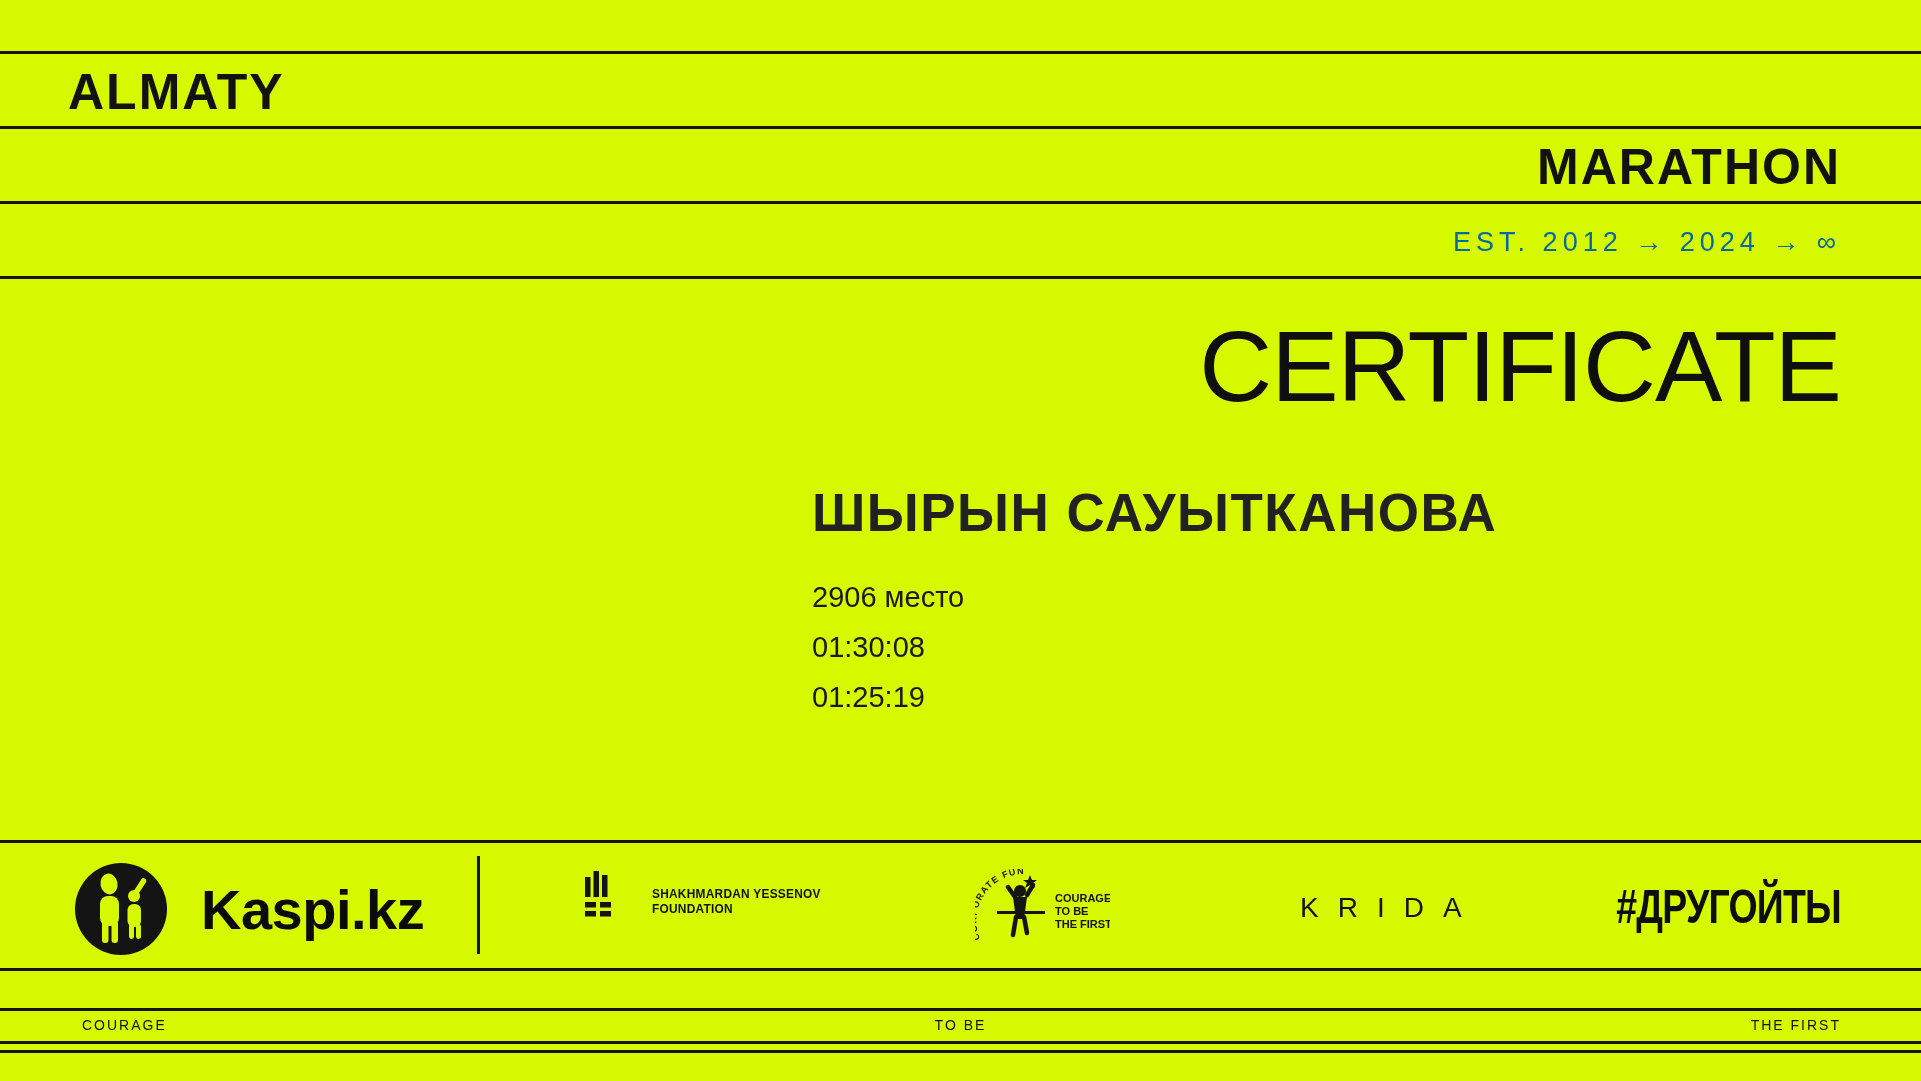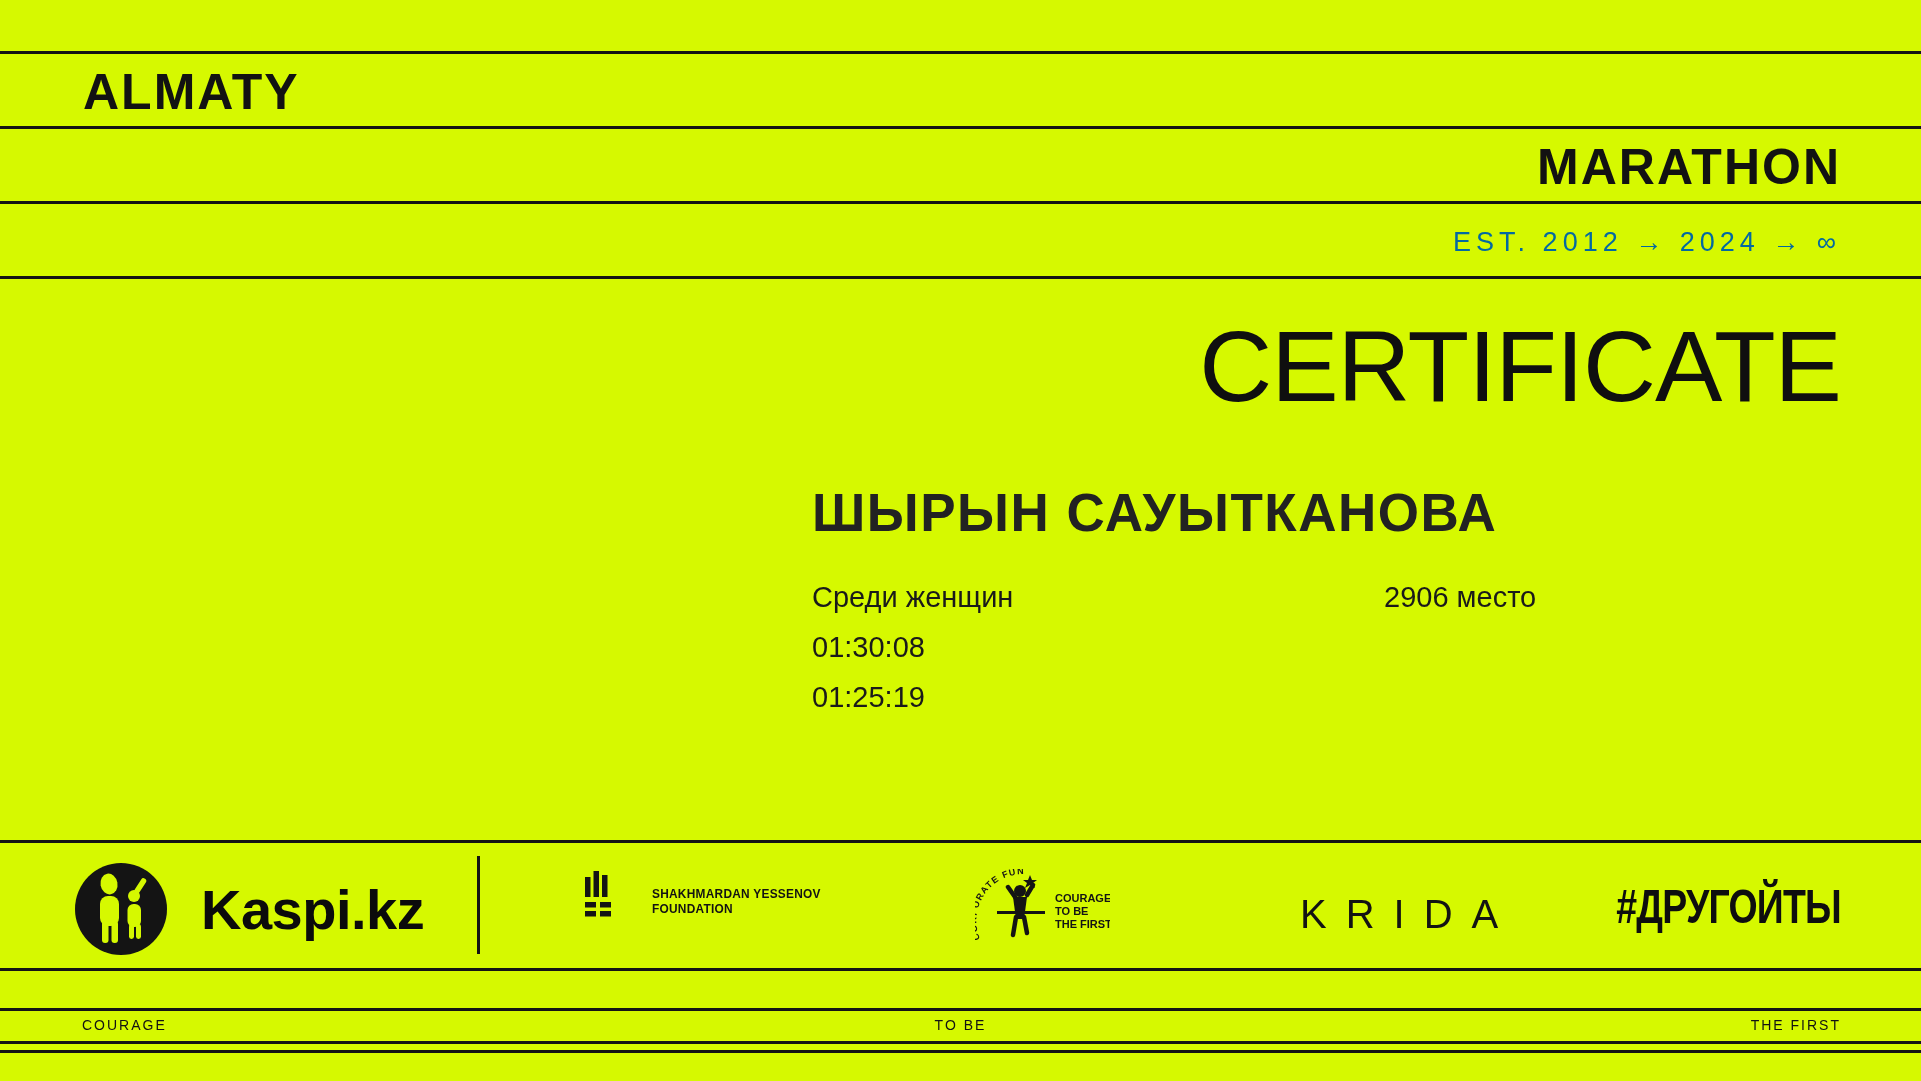--- a/index.html
+++ b/index.html
@@ -31,51 +31,50 @@
   .kaspi{position:absolute;left:75px;top:863px;display:flex;align-items:center;gap:34px}
   .kaspi-word{font-size:56px;font-weight:700;letter-spacing:-0.5px;color:#0b0b0b}
   .vdivider{position:absolute;left:477px;top:856px;width:3px;height:98px;background:#141414}
 
   .yessenov{position:absolute;left:585px;top:871px;display:flex;gap:40px}
   .yessenov-text{
     margin-top:15px;font-size:13.5px;font-weight:700;line-height:15px;
     letter-spacing:0.3px;transform:scaleX(0.88);transform-origin:left center;color:#131313;
   }
   .cfund{position:absolute;left:975px;top:869px}
-  .krida{left:1300px;top:894px;font-size:40px;font-weight:300;letter-spacing:19px;color:#131313;line-height:1}
+  .krida{left:1300px;top:894px;font-size:28px;font-weight:300;letter-spacing:19px;color:#131313;line-height:1}
   .hashtag{
     right:80px;top:883px;font-size:48px;font-weight:800;letter-spacing:-1px;line-height:1;
     transform:scaleX(0.78);transform-origin:right center;color:#0e0e0e;
   }
 
   .footer-word{top:1018px;font-size:14px;font-weight:500;letter-spacing:2px;line-height:1;color:#121212}
 </style>
 </head>
 <body>
 
 <div class="rule" style="top:51px"></div>
 <div class="rule" style="top:126px"></div>
 <div class="rule" style="top:201px"></div>
 <div class="rule" style="top:276px"></div>
 <div class="rule" style="top:840px"></div>
 <div class="rule" style="top:968px"></div>
 <div class="rule" style="top:1008px"></div>
 <div class="rule" style="top:1041px"></div>
 <div class="rule" style="top:1050px"></div>
 
-<div class="abs brand-word" style="left:83px;top:67px">ALMATY</div>
+<div class="abs brand-word" style="left:68px;top:67px">ALMATY</div>
 <div class="abs brand-word" style="right:80px;top:142px">MARATHON</div>
 <div class="abs est-line" style="right:80px;top:229px">EST. 2012 → 2024 → ∞</div>
 
 <div class="abs cert-heading">CERTIFICATE</div>
 <div class="abs recipient">ШЫРЫН САУЫТКАНОВА</div>
 
 <div class="results">
   <div class="row">
-    <div class="lbl">Среди женщин</div>
     <div class="val">2906 место</div>
   </div>
   <div class="row">
     <div class="val">01:30:08</div>
   </div>
   <div class="row">
     <div class="val">01:25:19</div>
   </div>
 </div>
 

